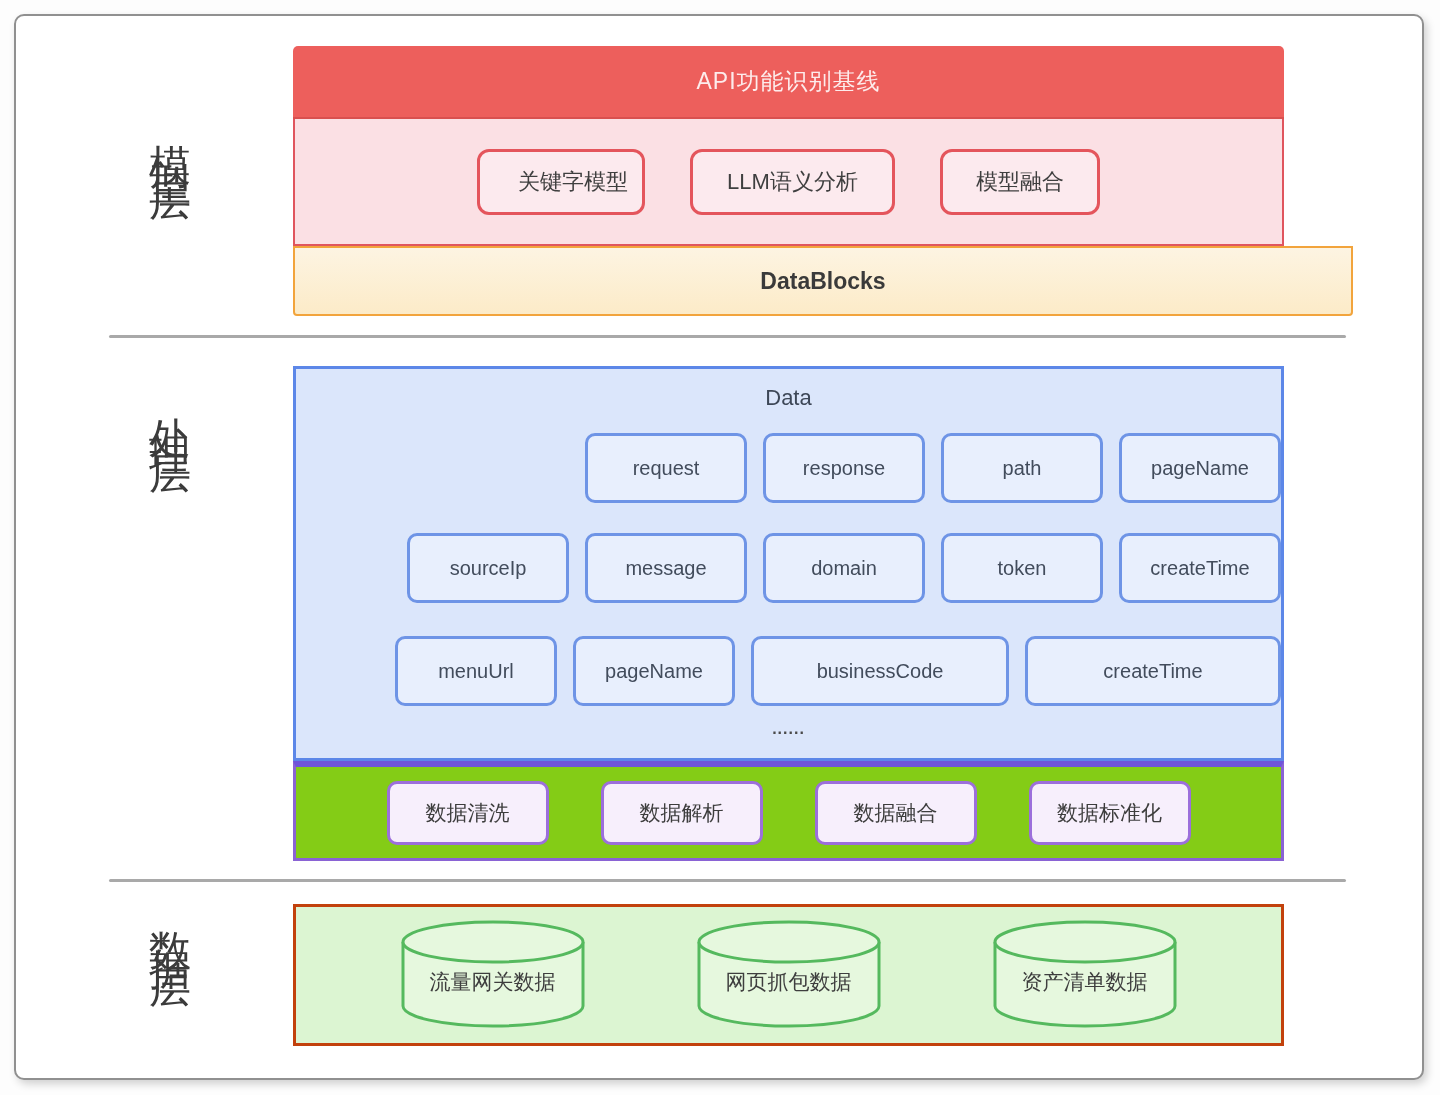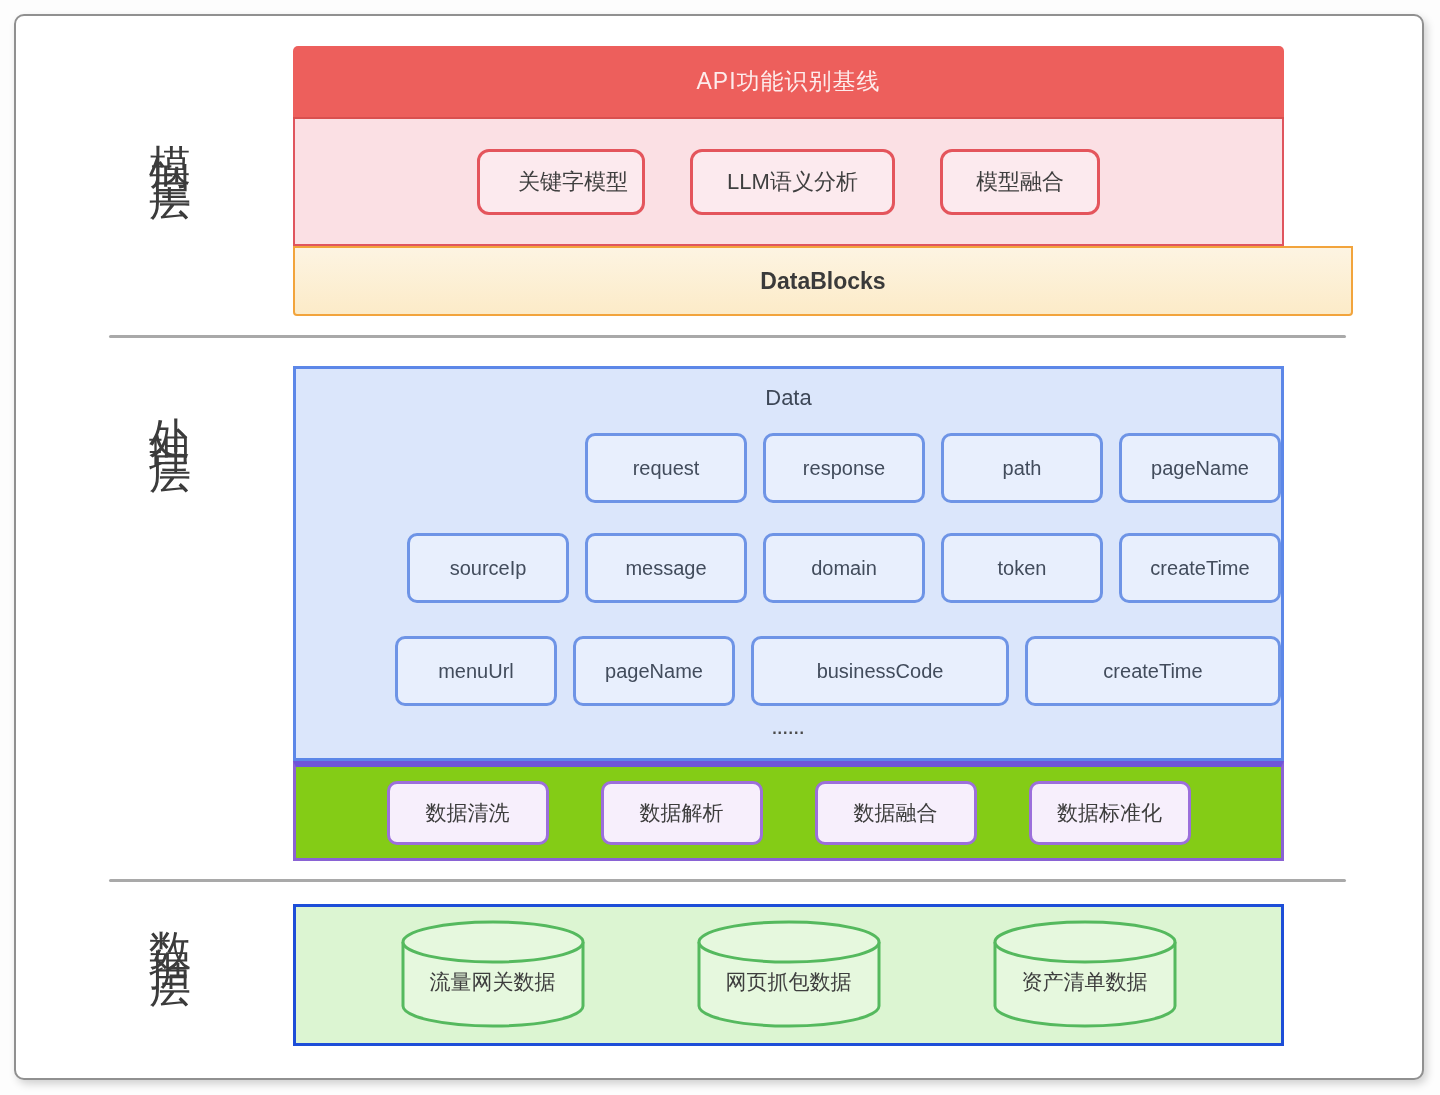--- a/index.html
+++ b/index.html
@@ -89,21 +89,21 @@
   .step {
     height:64px; min-width:162px; padding:0 14px;
     display:flex; align-items:center; justify-content:center;
     background:#f7effc; border:3px solid #9c6fdb; border-radius:10px;
     font-size:21px; color:#3d3d3d;
   }
 
   
   .data-box {
     position:absolute; left:277px; top:888px; width:991px; height:142px;
-    background:#dcf5d2; border:3px solid #1d4ed8;
+    background:#dcf5d2; border:3px solid #c2410c;
     display:flex; align-items:center; justify-content:center; gap:110px;
   }
   .db { position:relative; width:186px; height:110px; }
   .db svg { position:absolute; left:0; top:0; }
   .db-label {
     position:absolute; left:0; top:48px; width:100%;
     text-align:center; font-size:21px; color:#3e3e3e; white-space:nowrap;
   }
 </style>
 </head>

